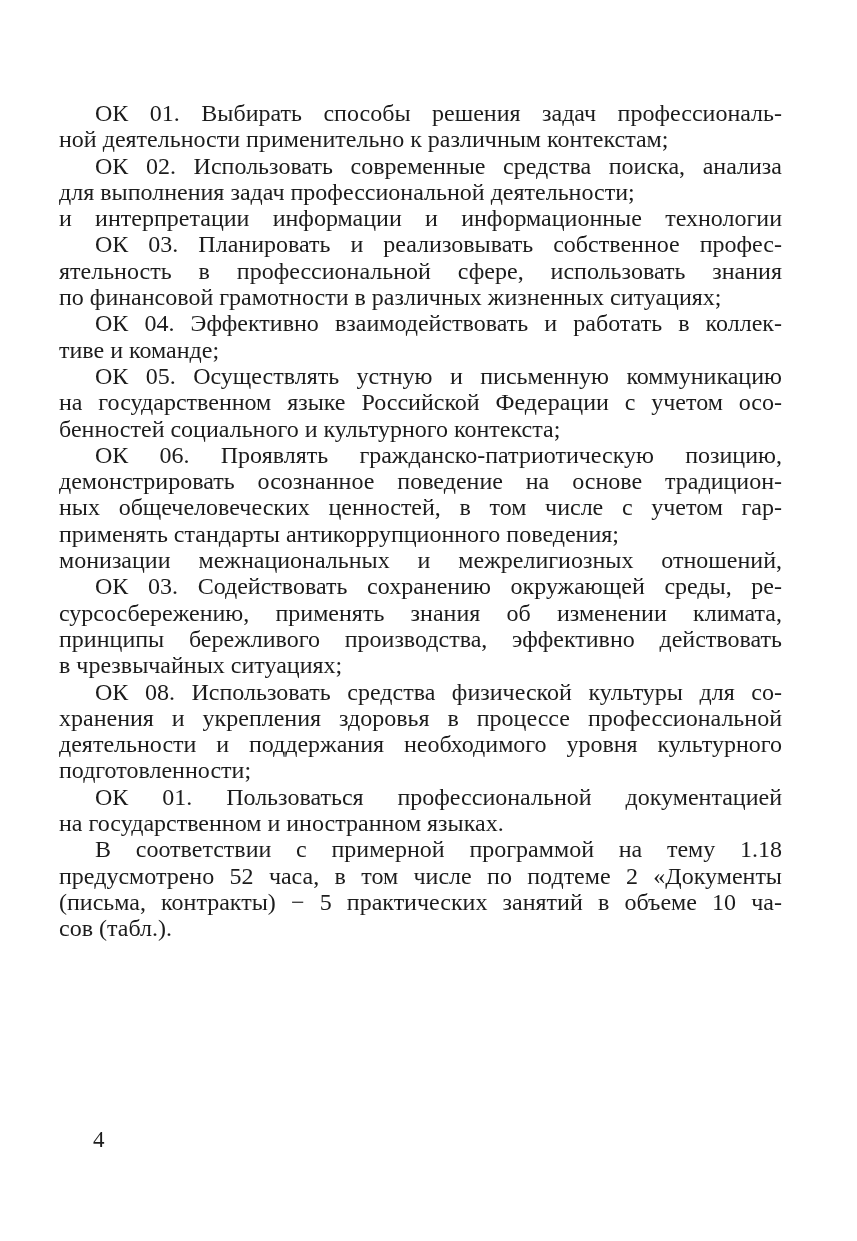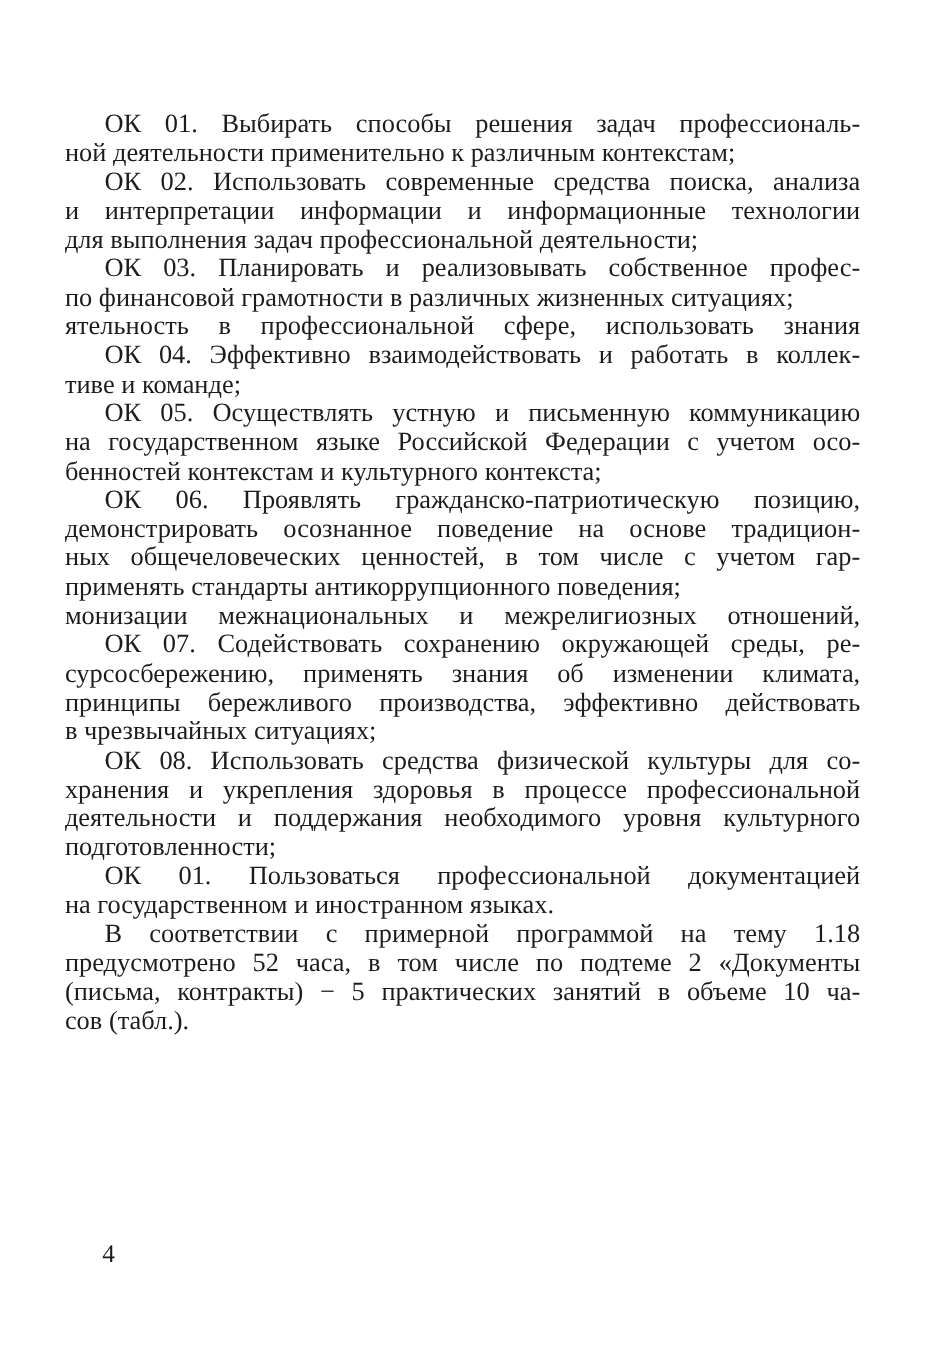--- a/index.html
+++ b/index.html
@@ -56,46 +56,46 @@
 <body>
 
 <div class="page">
   <div class="text-block" id="text-block">
       <div class="paragraph">
         <div class="line first">ОК 01. Выбирать способы решения задач профессиональ-</div>
         <div class="line last">ной деятельности применительно к различным контекстам;</div>
       </div>
       <div class="paragraph">
         <div class="line first">ОК 02. Использовать современные средства поиска, анализа</div>
+        <div class="line last">для выполнения задач профессиональной деятельности;</div>
         <div class="line">и интерпретации информации и информационные технологии</div>
-        <div class="line last">для выполнения задач профессиональной деятельности;</div>
       </div>
       <div class="paragraph">
         <div class="line first">ОК 03. Планировать и реализовывать собственное профес-</div>
+        <div class="line">ятельность в профессиональной сфере, использовать знания</div>
         <div class="line last">по финансовой грамотности в различных жизненных ситуациях;</div>
-        <div class="line">ятельность в профессиональной сфере, использовать знания</div>
       </div>
       <div class="paragraph">
         <div class="line first">ОК 04. Эффективно взаимодействовать и работать в коллек-</div>
         <div class="line last">тиве и команде;</div>
       </div>
       <div class="paragraph">
         <div class="line first">ОК 05. Осуществлять устную и письменную коммуникацию</div>
         <div class="line">на государственном языке Российской Федерации с учетом осо-</div>
-        <div class="line last">бенностей контекстам и культурного контекста;</div>
+        <div class="line last">бенностей социального и культурного контекста;</div>
       </div>
       <div class="paragraph">
         <div class="line first">ОК 06. Проявлять гражданско-патриотическую позицию,</div>
         <div class="line">демонстрировать осознанное поведение на основе традицион-</div>
         <div class="line">ных общечеловеческих ценностей, в том числе с учетом гар-</div>
         <div class="line last">применять стандарты антикоррупционного поведения;</div>
         <div class="line">монизации межнациональных и межрелигиозных отношений,</div>
       </div>
       <div class="paragraph">
-        <div class="line first">ОК 07. Содействовать сохранению окружающей среды, ре-</div>
+        <div class="line first">ОК 03. Содействовать сохранению окружающей среды, ре-</div>
         <div class="line">сурсосбережению, применять знания об изменении климата,</div>
         <div class="line">принципы бережливого производства, эффективно действовать</div>
         <div class="line last">в чрезвычайных ситуациях;</div>
       </div>
       <div class="paragraph">
         <div class="line first">ОК 08. Использовать средства физической культуры для со-</div>
         <div class="line">хранения и укрепления здоровья в процессе профессиональной</div>
         <div class="line">деятельности и поддержания необходимого уровня культурного</div>
         <div class="line last">подготовленности;</div>
       </div>

